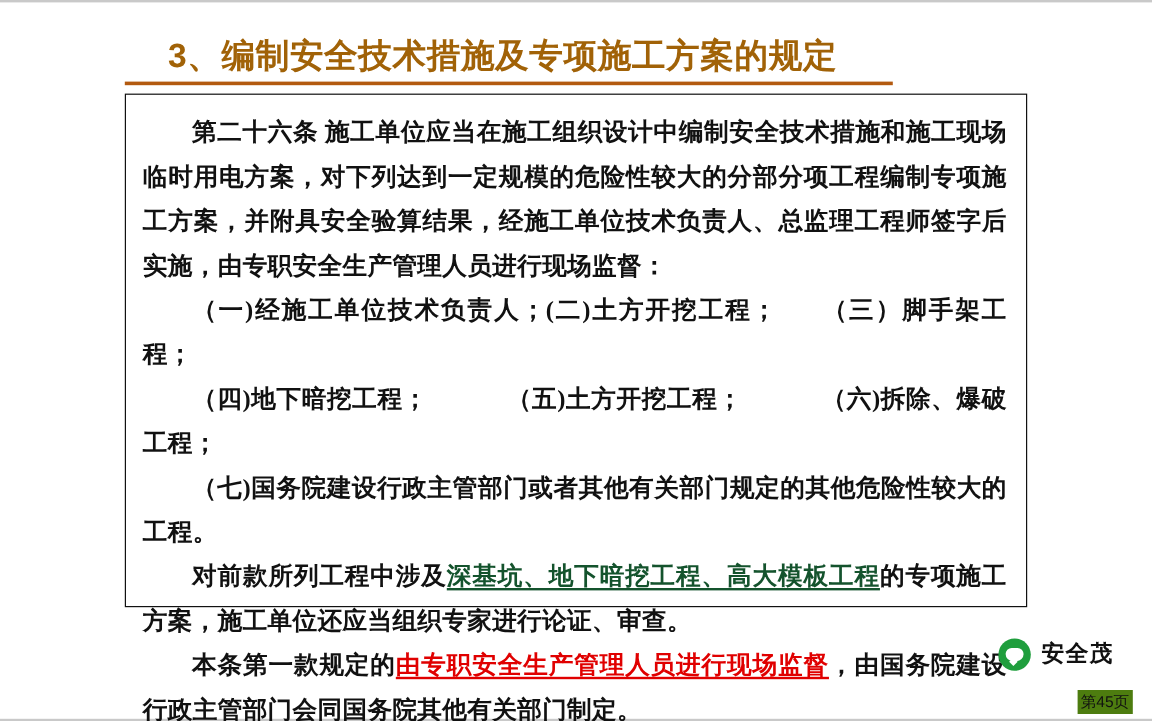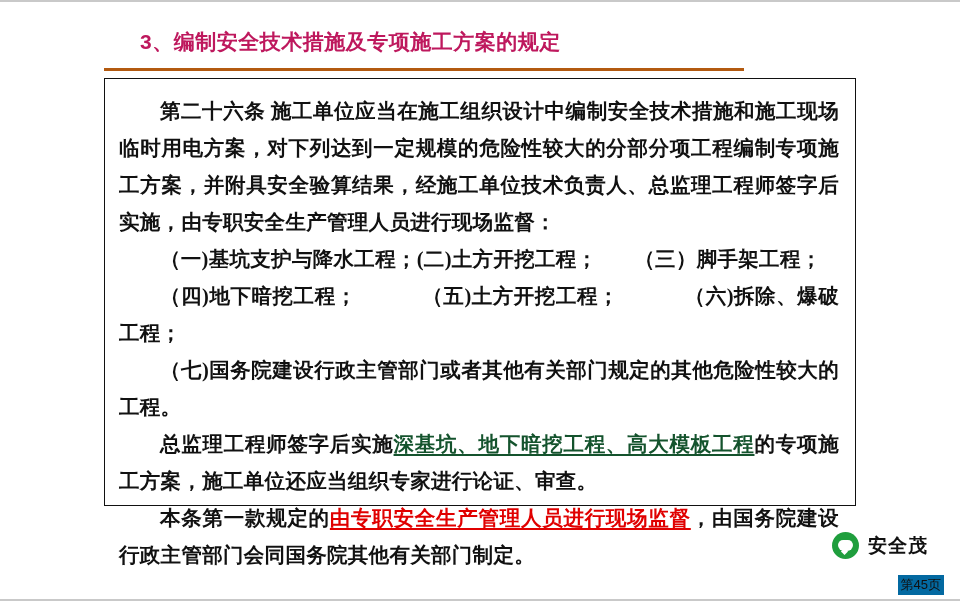--- a/index.html
+++ b/index.html
@@ -35,23 +35,23 @@
     width: 960px;
     height: 2px;
     background: #c9c9c9;
   }
 
   .title {
     position: absolute;
     left: 140px;
     top: 28px;
     font-family: "Liberation Sans", "DejaVu Sans", sans-serif;
-    font-size: 21px;
+    font-size: 28px;
     font-weight: bold;
-    color: #be185d;
+    color: #a16207;
     letter-spacing: 0.5px;
     white-space: nowrap;
   }
   .title-rule {
     position: absolute;
     left: 104px;
     top: 68px;
     width: 640px;
     height: 3px;
     background: #b35a10;
@@ -97,21 +97,21 @@
   .gap-mid {
     display: inline-block;
     width: 1.8em;
   }
 
   .logo {
     position: absolute;
     right: 32px;
     bottom: 42px;
     display: flex;
-    align-items: flex-end;
+    align-items: flex-start;
     gap: 9px;
   }
   .logo-mark {
     width: 27px;
     height: 27px;
     border-radius: 50%;
     background: #1f9e3d;
     position: relative;
   }
   .logo-mark::before {
@@ -142,53 +142,53 @@
     letter-spacing: 1px;
   }
 
   .page-number {
     position: absolute;
     right: 16px;
     bottom: 6px;
     font-family: "Liberation Sans", "DejaVu Sans", sans-serif;
     font-size: 13px;
     color: #111111;
-    background: #0369a1;
+    background: #4d7c0f;
     padding: 1px 3px;
   }
 </style>
 </head>
 <body>
 
 <div class="slide">
 
   <div class="edge-top"></div>
   <div class="edge-bottom"></div>
 
   <div class="title">3、编制安全技术措施及专项施工方案的规定</div>
   <div class="title-rule"></div>
 
   <div class="body-box">
 
     <div class="para indent">第二十六条 施工单位应当在施工组织设计中编制安全技术措施和施工现场临时用电方案，对下列达到一定规模的危险性较大的分部分项工程编制专项施工方案，并附具安全验算结果，经施工单位技术负责人、总监理工程师签字后实施，由专职安全生产管理人员进行现场监督：</div>
 
     <div class="para indent">
-      <span>（一)基坑支护与降水工程；(二)土方开挖工程；</span><span class="gap-mid"></span><span>（三）脚手架工程；</span>
+      <span>（一)经施工单位技术负责人；(二)土方开挖工程；</span><span class="gap-mid"></span><span>（三）脚手架工程；</span>
     </div>
 
     <div class="para indent">
       <span>（四)地下暗挖工程；</span><span class="gap-wide"></span><span>（五)土方开挖工程；</span><span class="gap-wide"></span><span>（六)拆除、爆破工程；</span>
     </div>
 
     <div class="para indent">
       <span>（七)国务院建设行政主管部门或者其他有关部门规定的其他危险性较大的工程。</span>
     </div>
 
     <div class="para indent">
-      <span>总监理工程师签字后实施</span><span class="hl-blue">深基坑、地下暗挖工程、高大模板工程</span><span>的专项施工方案，施工单位还应当组织专家进行论证、审查。</span>
+      <span>对前款所列工程中涉及</span><span class="hl-blue">深基坑、地下暗挖工程、高大模板工程</span><span>的专项施工方案，施工单位还应当组织专家进行论证、审查。</span>
     </div>
 
     <div class="para indent">
       <span>本条第一款规定的</span><span class="hl-red">由专职安全生产管理人员进行现场监督</span><span>，由国务院建设行政主管部门会同国务院其他有关部门制定。</span>
     </div>
 
   </div>
 
   <div class="logo">
     <span class="logo-mark"></span>

